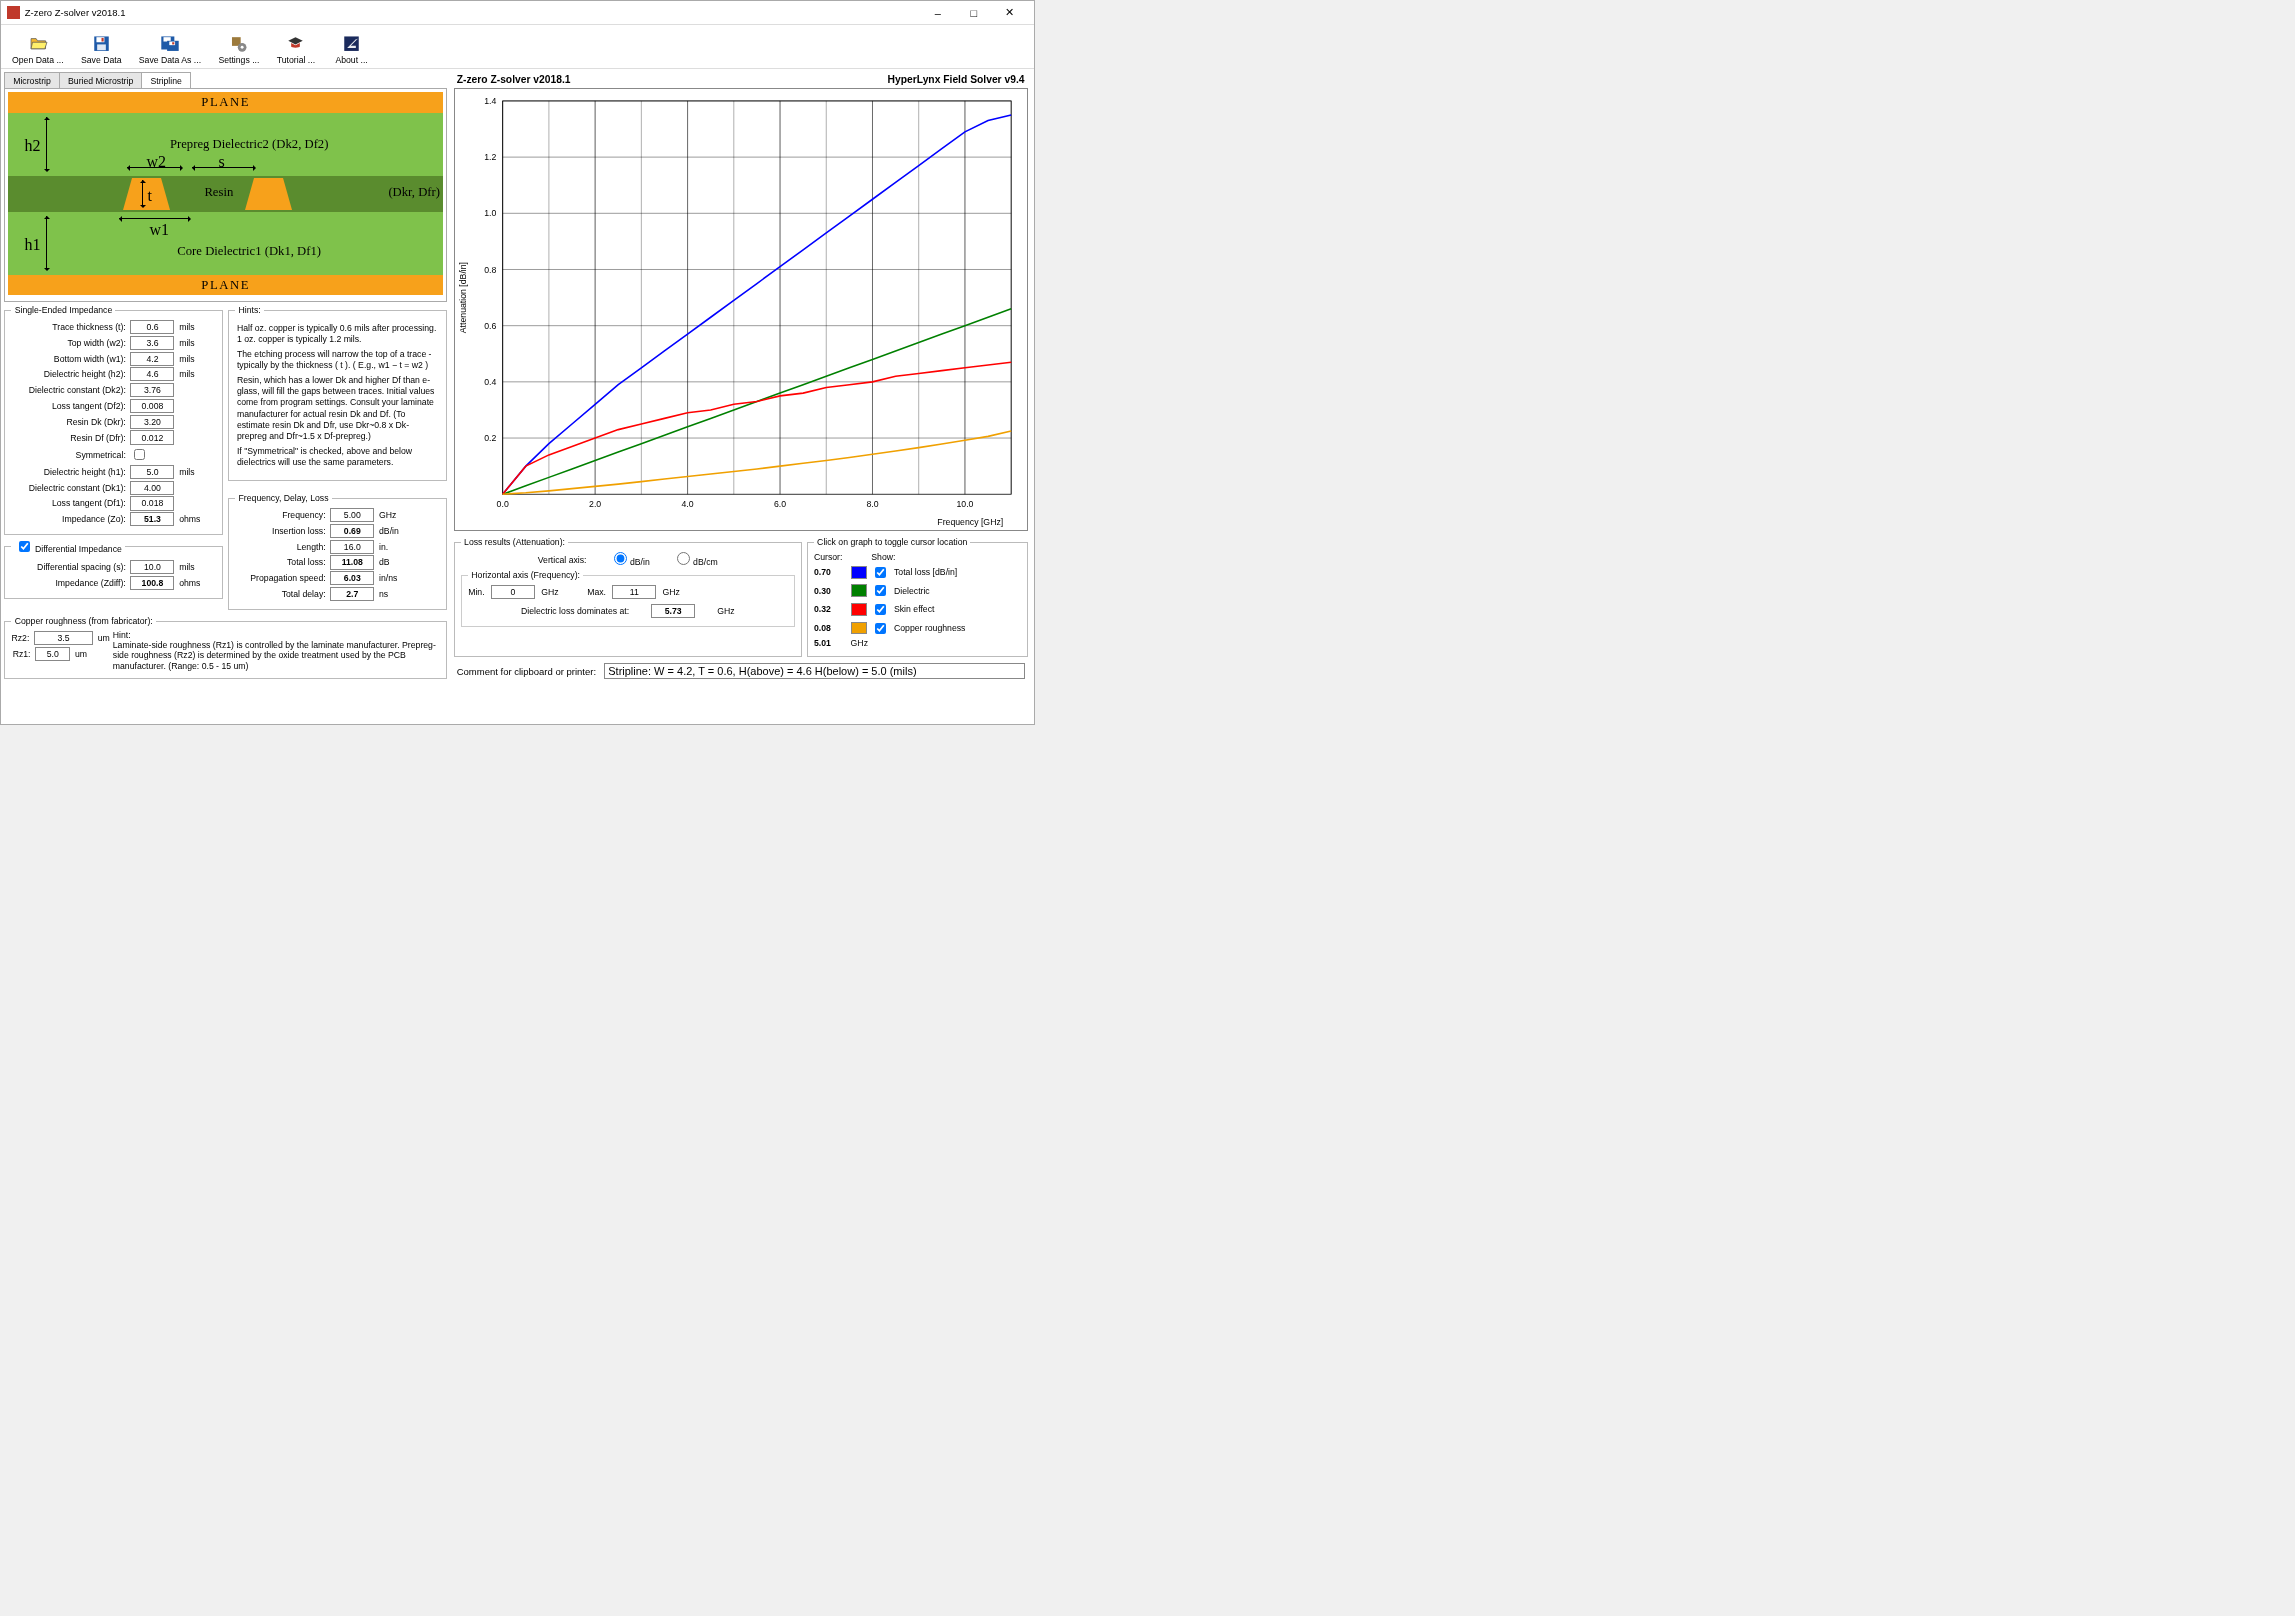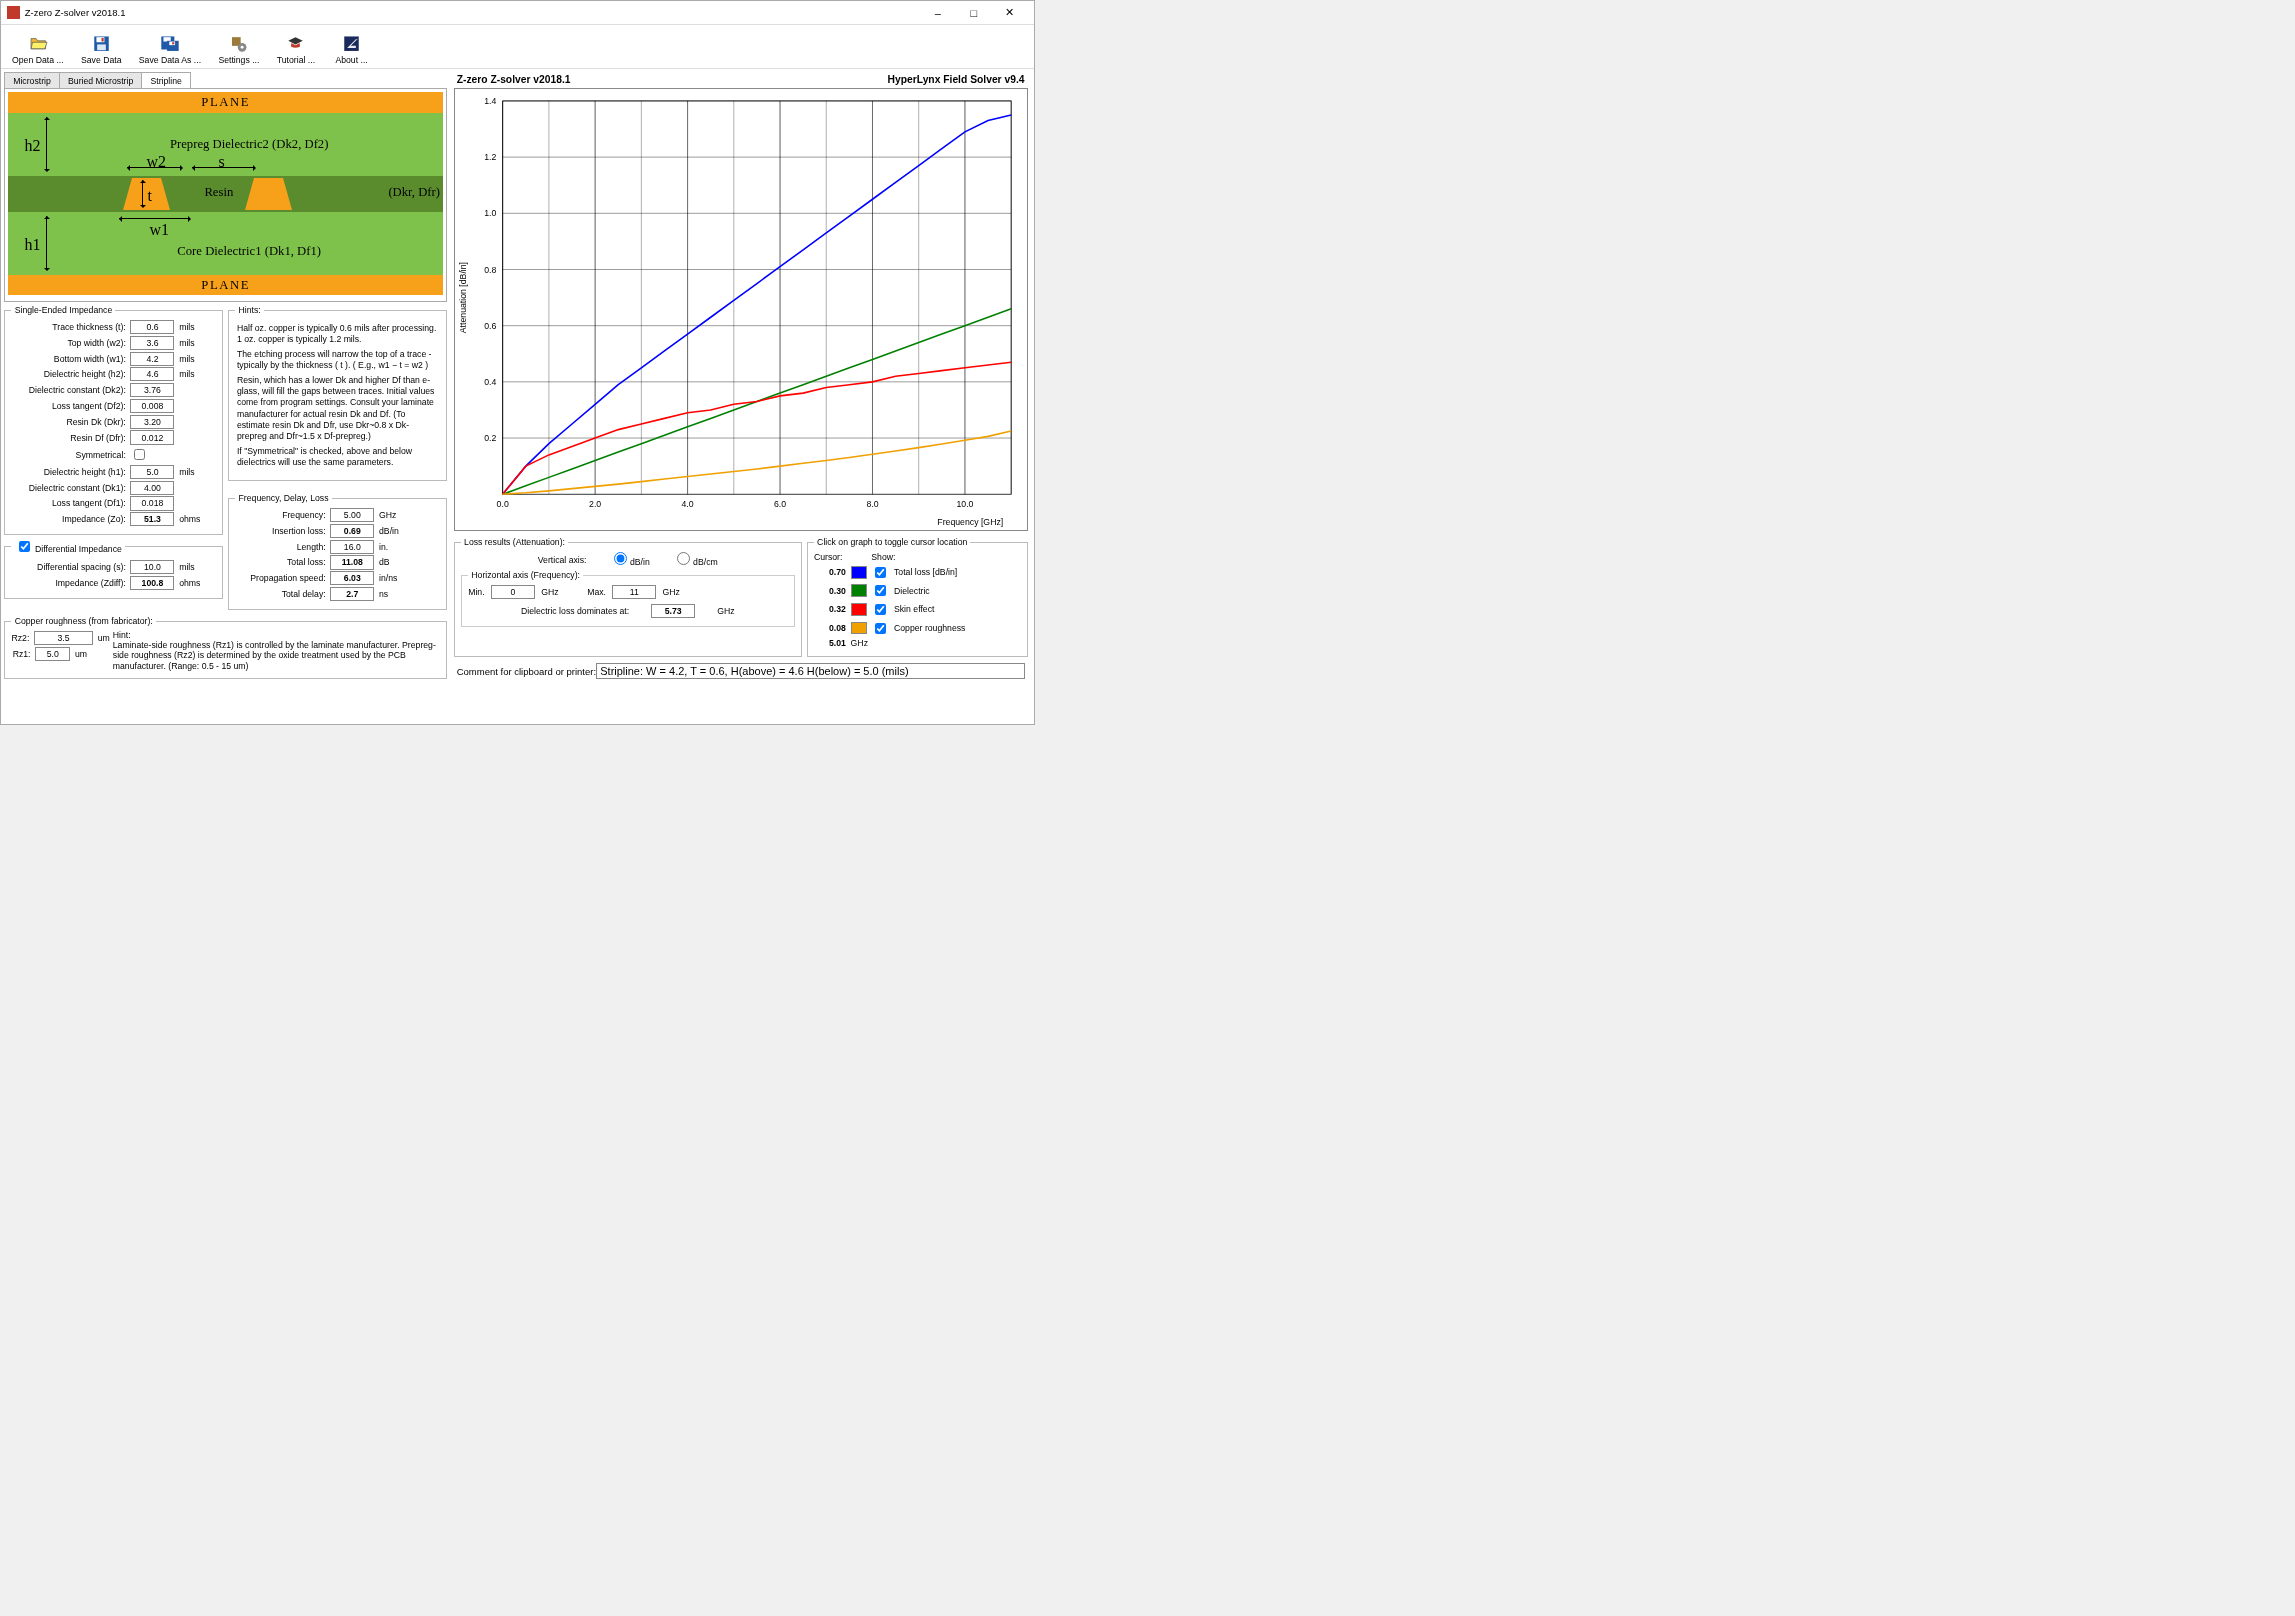--- a/index.html
+++ b/index.html
@@ -131,24 +131,24 @@
   }
   .chart-box svg { width:100%; height:100%; }
 
   .right-lower {
     display:flex; gap:4.7px; padding:0 3.2px; margin-top:1.6px;
   }
   .right-lower fieldset { flex:1; }
   .radio { margin:0 3.2px; }
   .legend-row { display:flex; align-items:center; margin:1.6px 0; gap:4.7px; }
   .swatch { width:16px; height:12.7px; border:0.8px solid #888; }
-  .cursor-val { width:32px; text-align:right; font-weight:bold; }
+  .cursor-val { width:32px; text-align:left; font-weight:bold; }
 
   .bottom-bar {
-    display:flex; align-items:center; gap:0; padding:3.2px 6.3px;
+    display:flex; align-items:center; gap:8px; padding:3.2px 6.3px;
   }
   .comment-input {
     flex:1; height:16px; border:0.8px solid #888; font-size:11px; padding:0 3.2px;
   }
   .btn {
     min-width:63px; height:17.4px; border:0.8px solid #888; background:#e6e6e6;
     font-size:8.7px; display:flex; align-items:center; justify-content:center;
   }
   .btn-row { display:flex; justify-content:flex-end; gap:47px; padding:4.7px 16px; }
 

